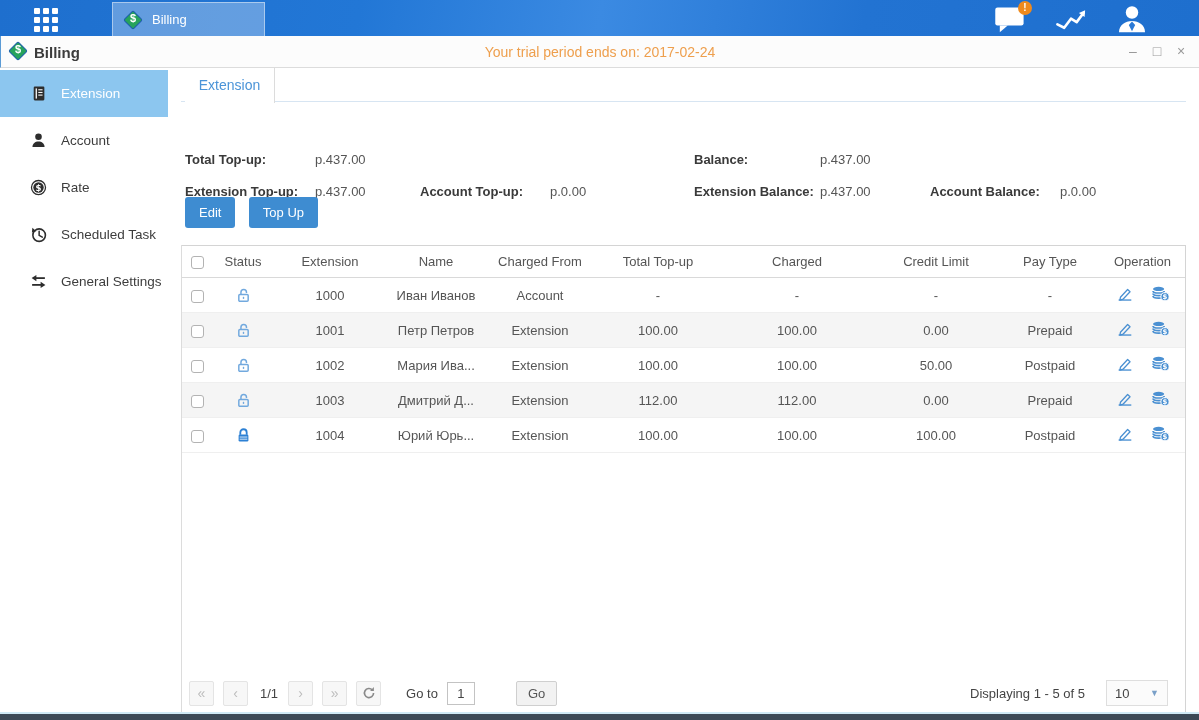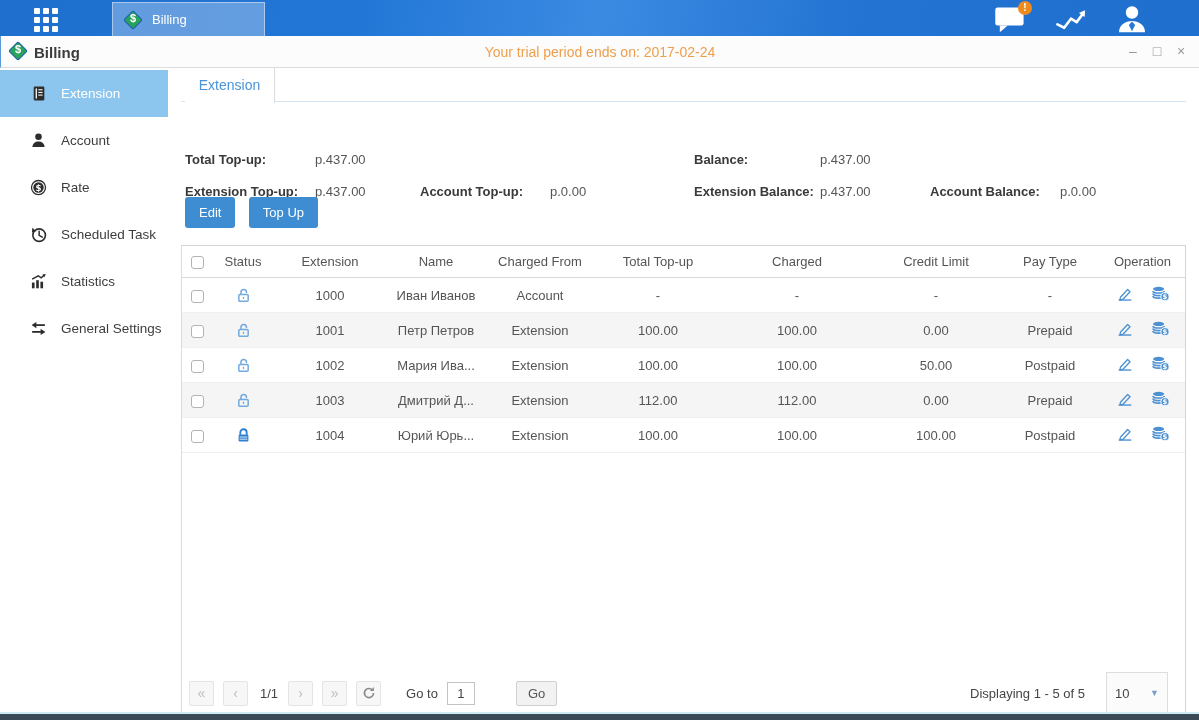--- a/index.html
+++ b/index.html
@@ -83,21 +83,21 @@
     color:#bdbdbd; font-size:14px; display:flex; align-items:center; justify-content:center;
     margin-right:9px; cursor:pointer; }
   .pg-page { margin:0 10px 0 3px; }
   .pg-btn svg { width:14px; height:14px; }
   .goto-label { margin-left:16px; }
   .goto-input { width:28px; height:23px; border:1px solid #c3c3c3; text-align:center; font-size:13px;
     margin:0 9px; font-family:inherit; color:#444; }
   .go-btn { padding:4px 11px; background:#f2f2f2; border:1px solid #cfcfcf; border-radius:2px;
     font-size:13px; color:#555; cursor:pointer; font-family:inherit;margin-left:32px; }
   .displaying { position:absolute; right:100px; }
-  .page-size { position:absolute; right:17px; width:62px; height:42px; border:1px solid #dedede;
+  .page-size { position:absolute; right:17px; width:62px; height:26px; border:1px solid #dedede;
     background:#fbfbfb; display:flex; align-items:center; justify-content:space-between;
     padding:0 8px; cursor:pointer; color:#444; }
   .page-size .arrow { color:#7aa0c8; font-size:9px; }
 
   .bottomstrip { position:absolute; bottom:0; left:0; right:0; height:8px;
     background:#3c4956; border-top:2px solid #cfe9f5; }
 </style>
 </head>
 <body>
 
@@ -194,32 +194,20 @@
         </div>
         <div class="side-item">
           <span class="side-icon">
             <svg viewBox="0 0 16 16">
               <circle cx="8.6" cy="8.6" r="5.9" fill="none" stroke="#2d2d2d" stroke-width="1.5"></circle>
               <path d="M8.6 5 V8.8 l3 1.7" fill="none" stroke="#2d2d2d" stroke-width="1.4" stroke-linecap="round"></path>
               <path d="M2.2 1.6 L1.8 6 L5.9 4.9z" fill="#2d2d2d"></path>
             </svg>
           </span>
           <span>Scheduled Task</span>
-        </div>
-        <div class="side-item">
-          <span class="side-icon">
-            <svg viewBox="0 0 16 16">
-              <rect x="1.8" y="9" width="2.5" height="5.4" fill="#2d2d2d"></rect>
-              <rect x="5.8" y="6.8" width="2.5" height="7.6" fill="#2d2d2d"></rect>
-              <rect x="9.8" y="8.2" width="2.5" height="6.2" fill="#2d2d2d"></rect>
-              <path d="M2 5.8 L7.8 2.6 L10.4 4.6 L13.6 2" fill="none" stroke="#2d2d2d" stroke-width="1.4"></path>
-              <path d="M14.8 1 l-3.2 .5 2.2 2.3z" fill="#2d2d2d"></path>
-            </svg>
-          </span>
-          <span>Statistics</span>
         </div>
         <div class="side-item">
           <span class="side-icon">
             <svg viewBox="0 0 16 16">
               <path d="M5 4.8 h9" stroke="#2d2d2d" stroke-width="1.7"></path>
               <path d="M6 1.8 L1.5 4.8 L6 7.8z" fill="#2d2d2d"></path>
               <path d="M2 11.2 h9" stroke="#2d2d2d" stroke-width="1.7"></path>
               <path d="M10 8.2 L14.5 11.2 L10 14.2z" fill="#2d2d2d"></path>
             </svg>
           </span>

